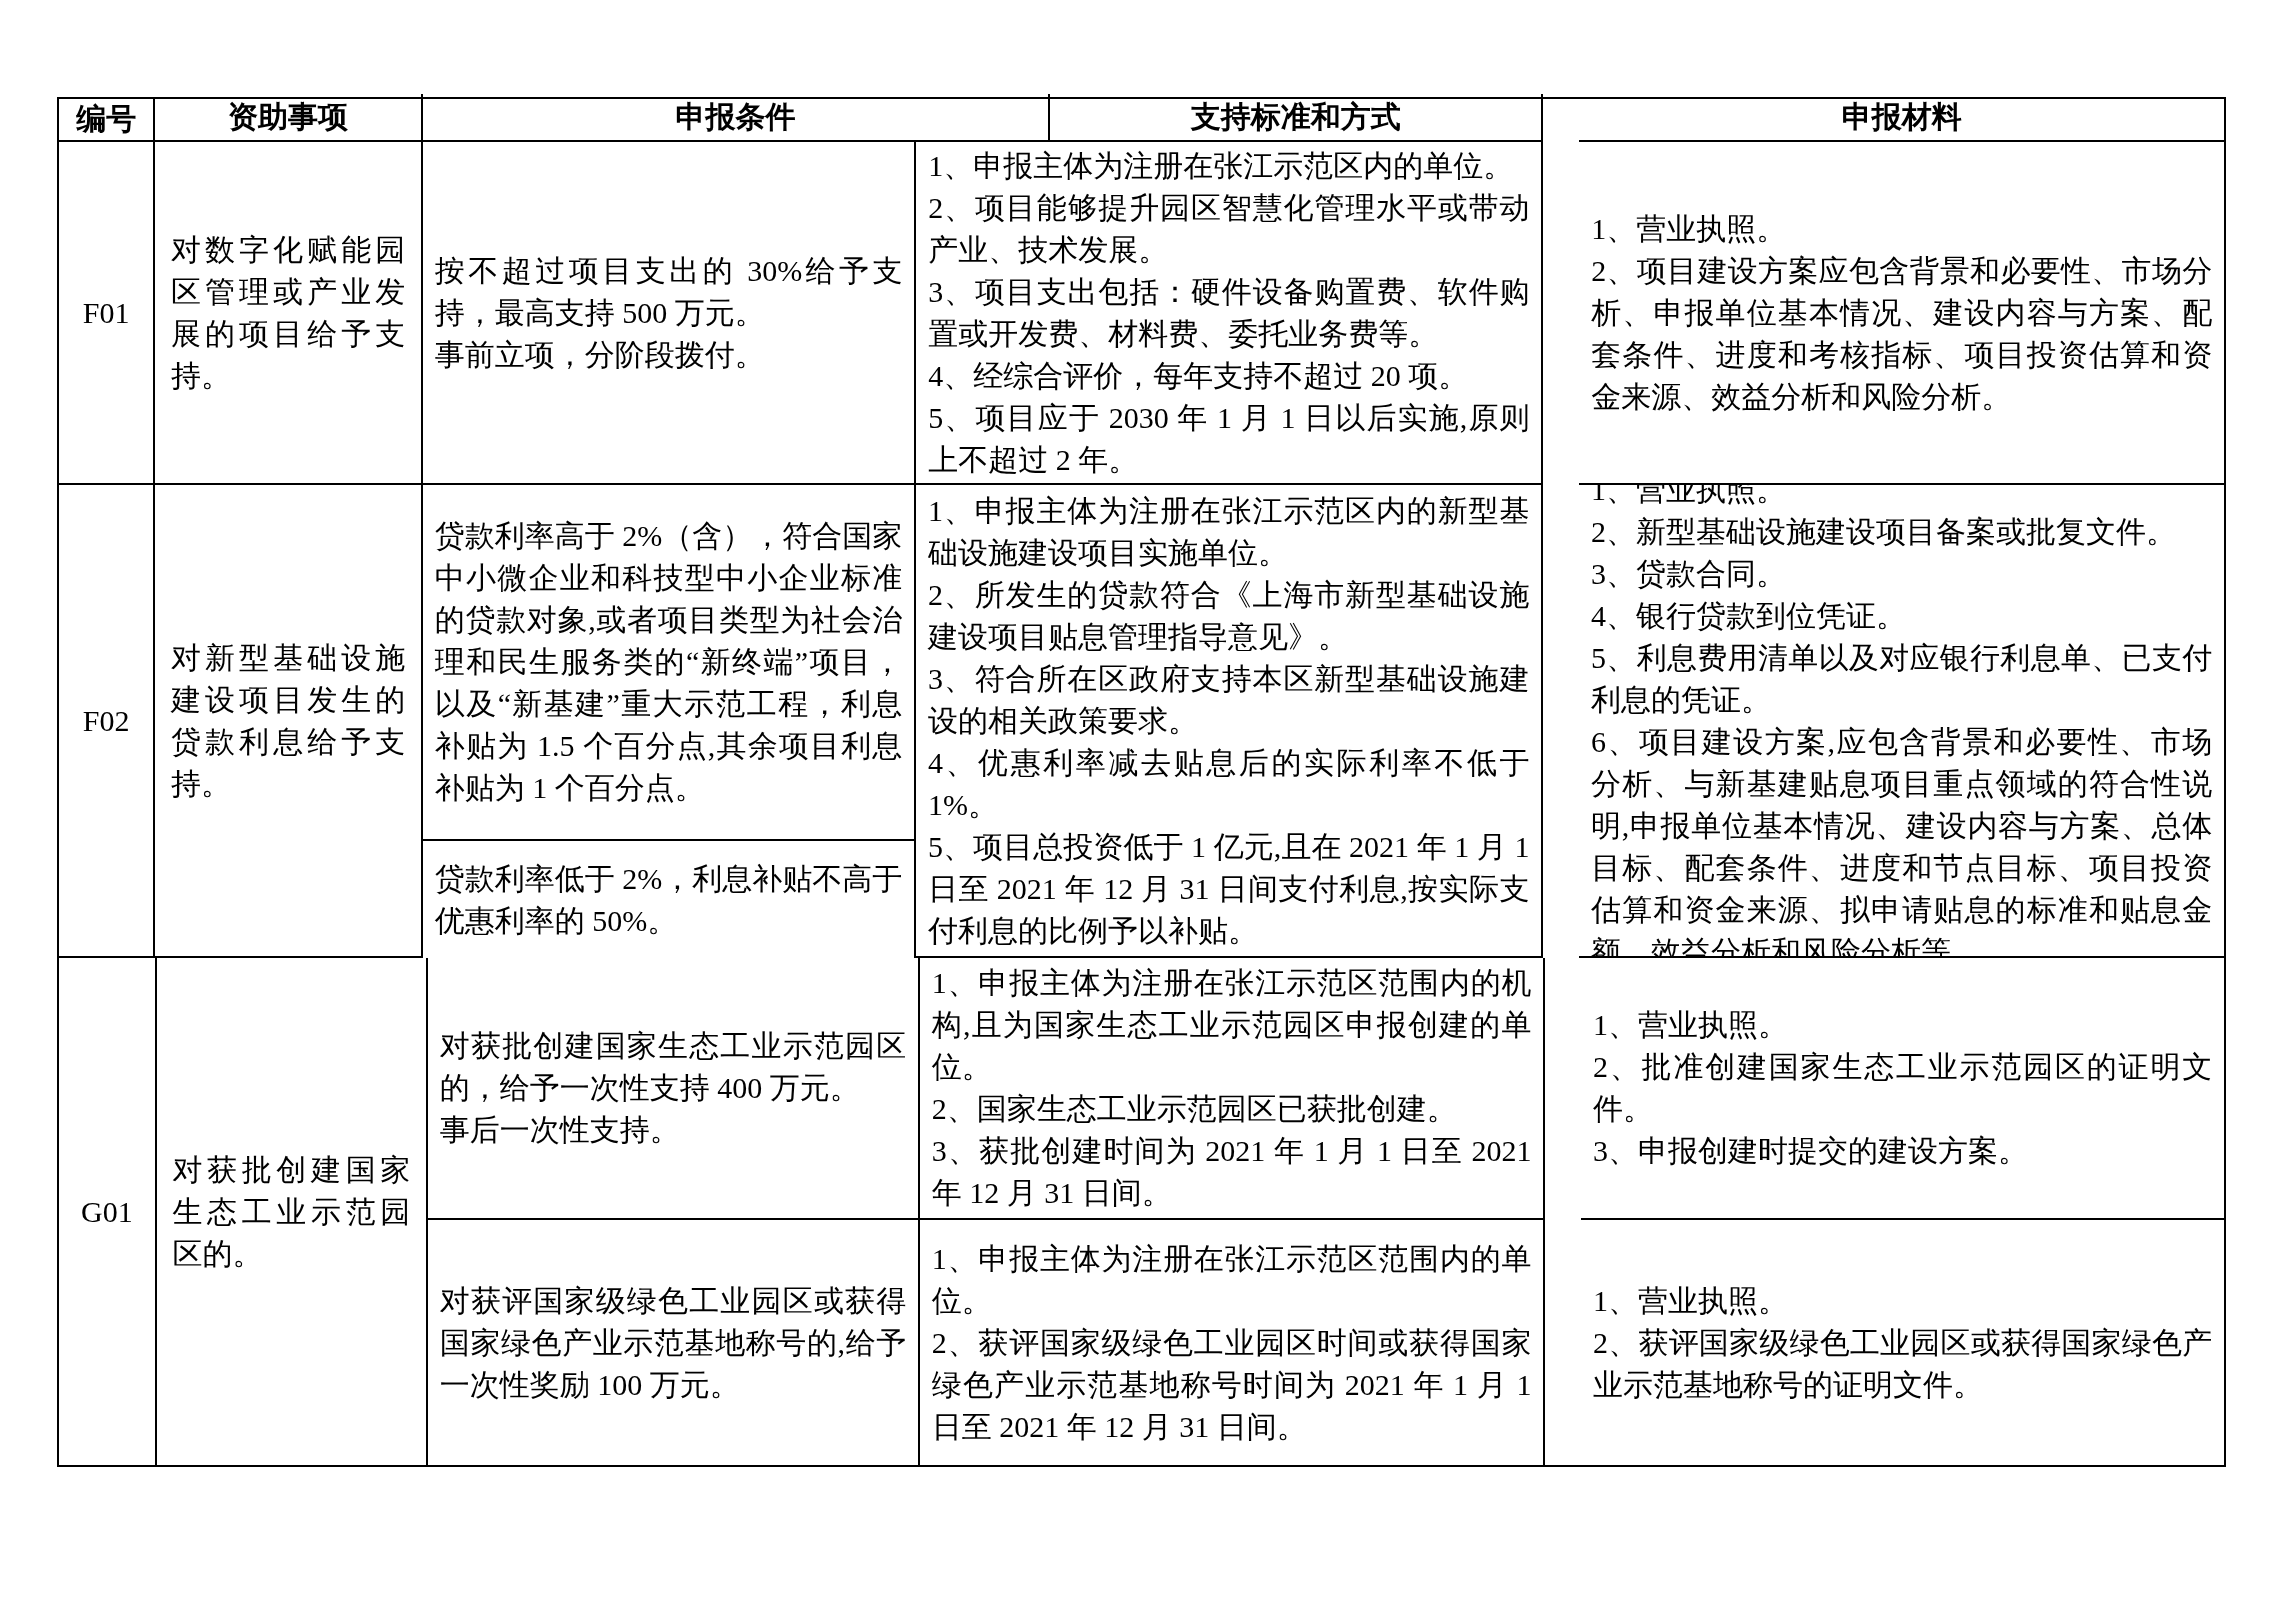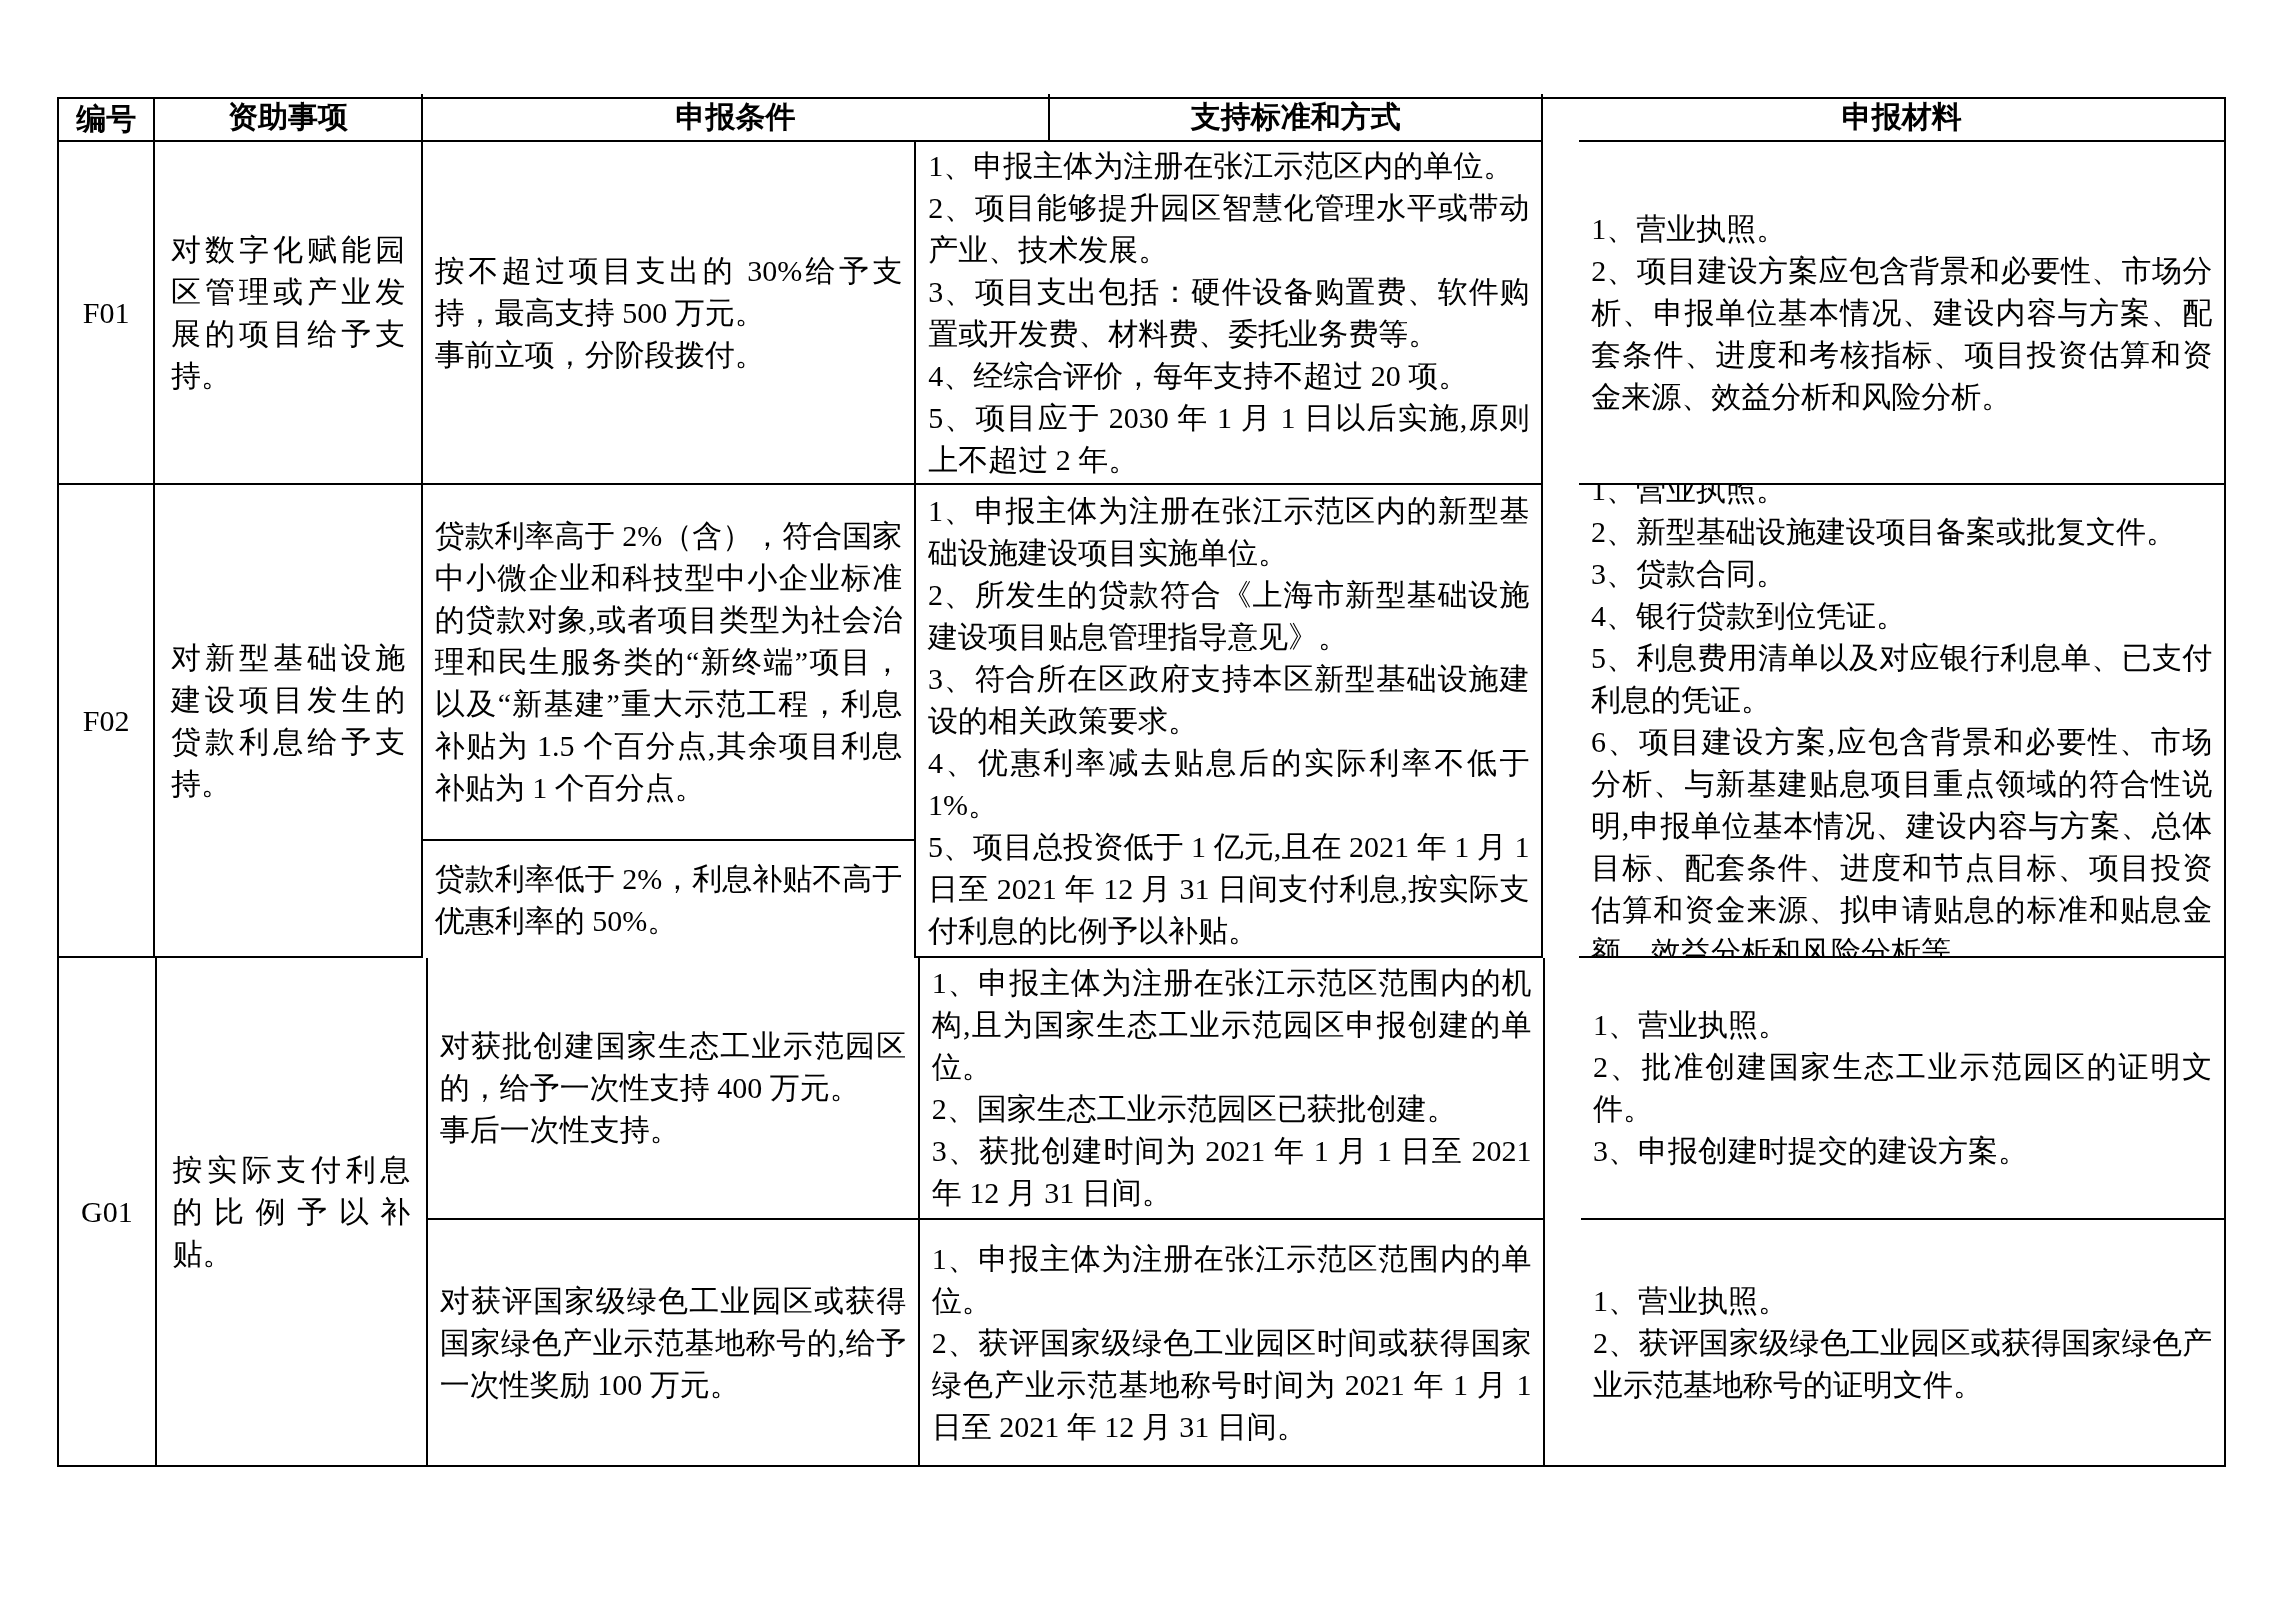--- a/index.html
+++ b/index.html
@@ -155,21 +155,21 @@
 5、利息费用清单以及对应银行利息单、已支付利息的凭证。
 6、项目建设方案,应包含背景和必要性、市场分析、与新基建贴息项目重点领域的符合性说明,申报单位基本情况、建设内容与方案、总体目标、配套条件、进度和节点目标、项目投资估算和资金来源、拟申请贴息的标准和贴息金额、效益分析和风险分析等。</div>
       </div>
     </div>
 
     <div class="row rh-g01">
       <div class="cell c1 nb-b">
         <div class="txt tcenter">G01</div>
       </div>
       <div class="cell c2 nb-b">
-        <div class="txt">按实际支付利息的比例予以补贴。</div>
+        <div class="txt">对获批创建国家生态工业示范园区的。</div>
       </div>
       <div class="gblock">
         <div class="subrow srh-1">
           <div class="cell c3">
             <div class="txt">对获批创建国家生态工业示范园区的，给予一次性支持 400 万元。
 事后一次性支持。</div>
           </div>
           <div class="cell c4">
             <div class="txt">1、申报主体为注册在张江示范区范围内的机构,且为国家生态工业示范园区申报创建的单位。
 2、国家生态工业示范园区已获批创建。

